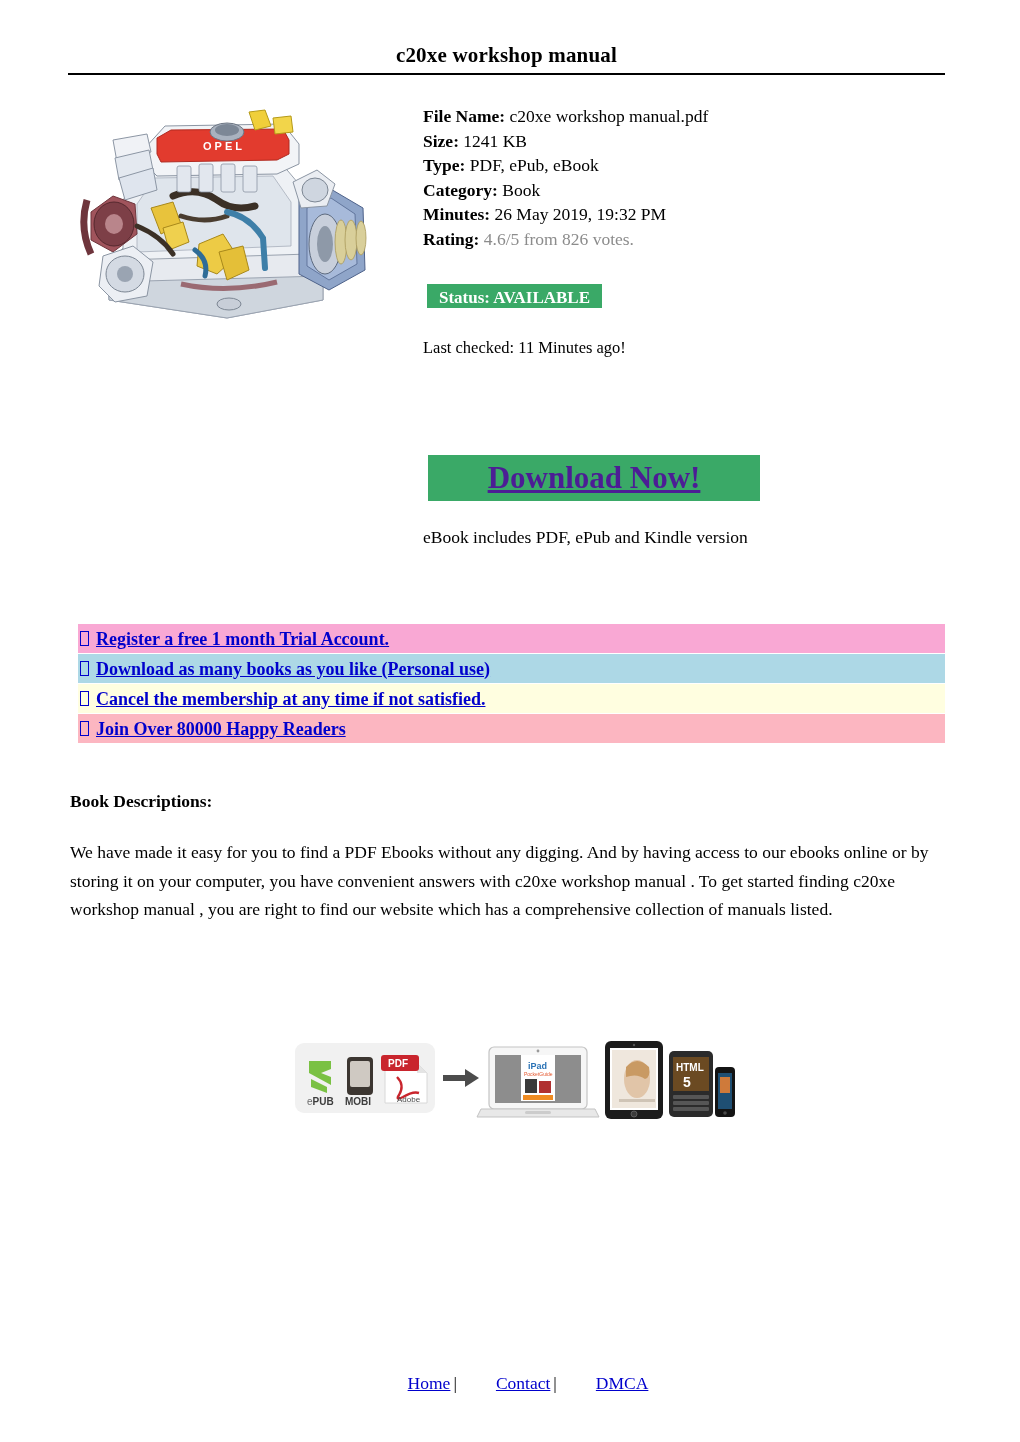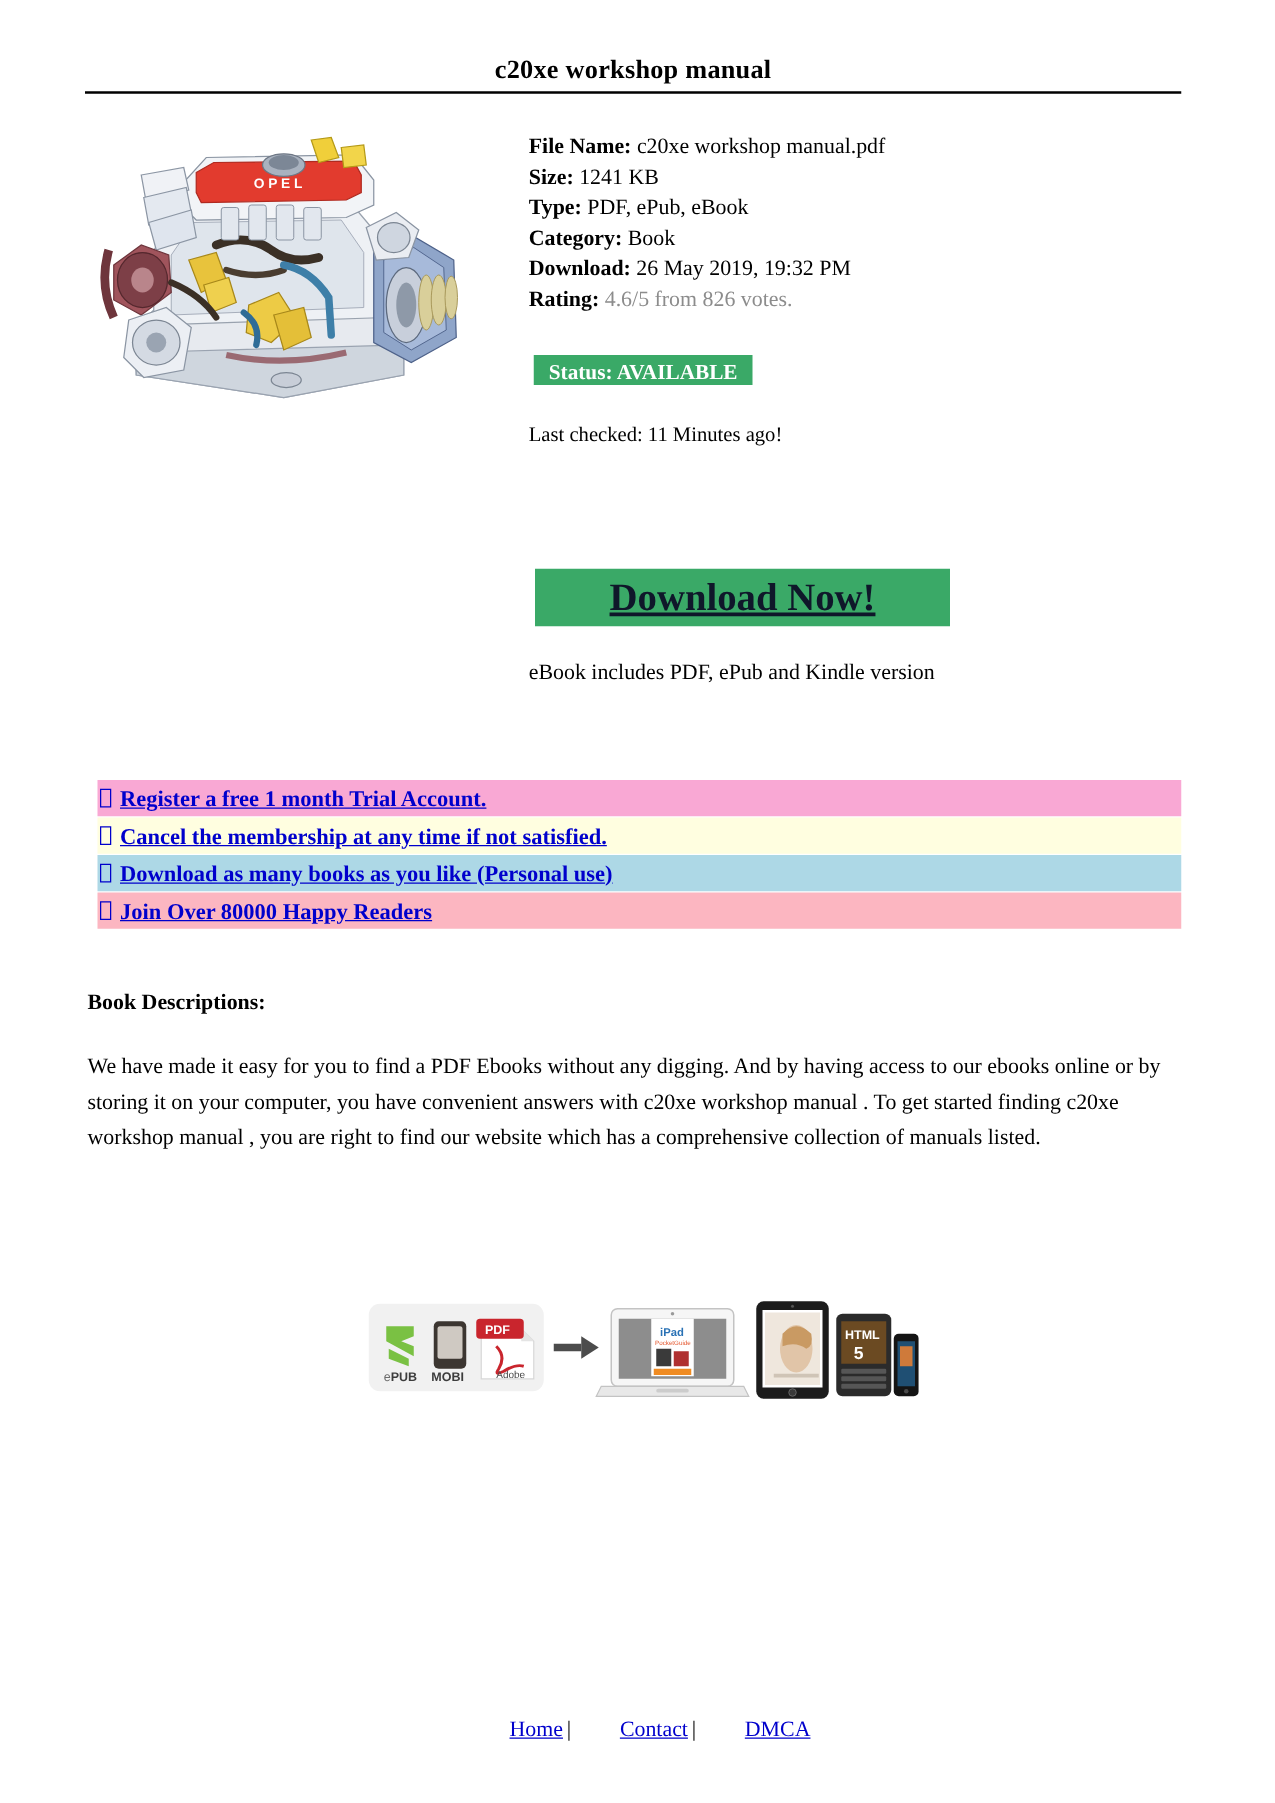--- a/index.html
+++ b/index.html
@@ -111,21 +111,21 @@
     top: 455px;
     width: 332px;
     height: 46px;
     background: #3aa967;
     display: flex;
     align-items: center;
     justify-content: center;
     text-decoration: none;
   }
   .download-btn .label {
-    color: #0f172a;
+    color: #4c1d95;
     font-size: 31px;
     font-weight: bold;
     text-decoration: underline;
     line-height: 34px;
     white-space: nowrap;
   }
 
   .includes {
     position: absolute;
     left: 423px;
@@ -311,21 +311,21 @@
     </div>
     <div class="row">
       <span class="k">Type:</span>
       <span class="v">PDF, ePub, eBook</span>
     </div>
     <div class="row">
       <span class="k">Category:</span>
       <span class="v">Book</span>
     </div>
     <div class="row">
-      <span class="k">Download:</span>
+      <span class="k">Minutes:</span>
       <span class="v">26 May 2019, 19:32 PM</span>
     </div>
     <div class="row">
       <span class="k">Rating:</span>
       <span class="v muted">4.6/5 from 826 votes.</span>
     </div>
   </div>
 
   <div class="status-badge">Status: AVAILABLE</div>
 
@@ -336,27 +336,27 @@
     <span class="label">Download Now!</span>
   </a>
 
   <div class="includes">eBook includes PDF, ePub and Kindle version</div>
 
   <div class="benefits">
     <div class="benefit-row" style="background:#f9a8d4">
       <span class="bullet"></span>
       <span class="blabel">Register a free 1 month Trial Account.</span>
     </div>
+    <div class="benefit-row" style="background:#add8e6">
+      <span class="bullet"></span>
+      <span class="blabel">Download as many books as you like (Personal use)</span>
+    </div>
     <div class="benefit-row" style="background:#fffee0">
       <span class="bullet"></span>
       <span class="blabel">Cancel the membership at any time if not satisfied.</span>
-    </div>
-    <div class="benefit-row" style="background:#add8e6">
-      <span class="bullet"></span>
-      <span class="blabel">Download as many books as you like (Personal use)</span>
     </div>
     <div class="benefit-row" style="background:#fcb6c1">
       <span class="bullet"></span>
       <span class="blabel">Join Over 80000 Happy Readers</span>
     </div>
   </div>
 
   <div class="desc-heading">Book Descriptions:</div>
   <div class="desc-body">
     <p>We have made it easy for you to find a PDF Ebooks without any digging. And by having access to our ebooks online or by storing it on your computer, you have convenient answers with c20xe workshop manual . To get started finding c20xe workshop manual , you are right to find our website which has a comprehensive collection of manuals listed.</p>

